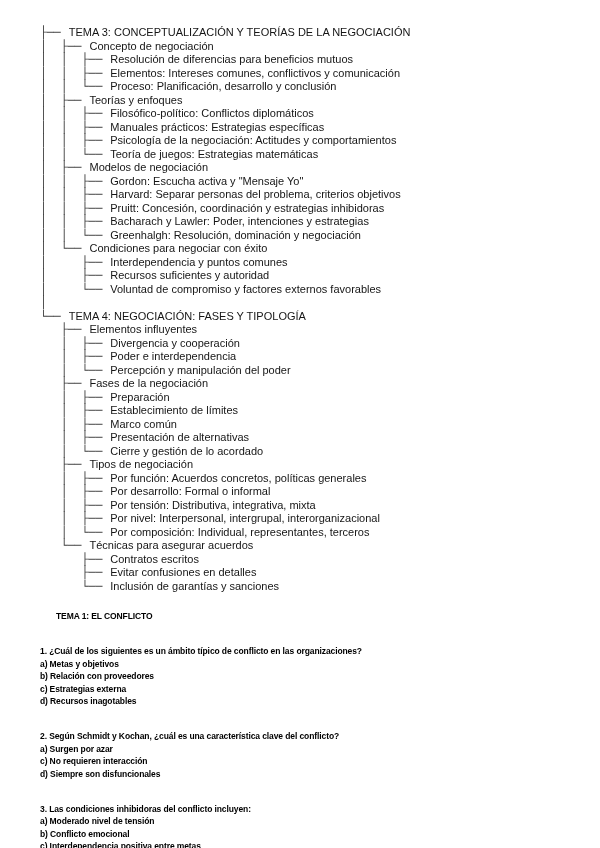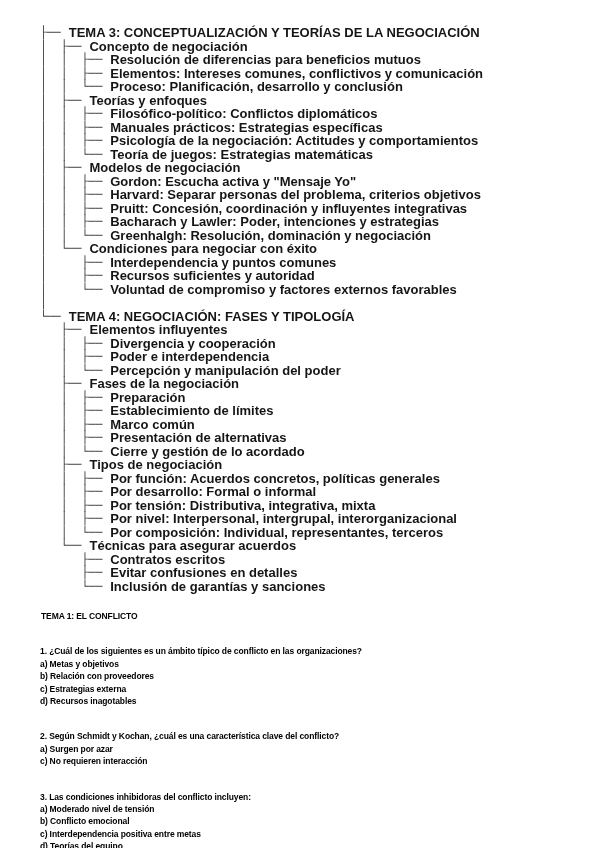--- a/index.html
+++ b/index.html
@@ -33,37 +33,36 @@
   }
   .tree-prefix {
     flex: none;
     font-family: "DejaVu Sans Mono", monospace;
     font-size: 11.5px;
     line-height: 13.5px;
     white-space: pre;
     color: #3d3d3d;
   }
   .tree-label {
-    font-size: 13px;
+    font-size: 11px;
     line-height: 13.5px;
     color: #151515;
     padding-left: 1px;
-    font-weight: bold;
   }
   
   .quiz {
     margin-top: 17px;
     font-size: 8.5px;
     font-weight: bold;
     line-height: 12.4px;
     color: #000;
     letter-spacing: -0.1px;
   }
   .quiz-title {
-    margin: 1px;
+    margin: 16px;
   }
   .quiz-question {
     margin-top: 23px;
   }
   .question-text, .answer-option {
     white-space: nowrap;
   }
 </style>
 </head>
 <body>
@@ -118,21 +117,21 @@
       <div class="tree-row">
         <span class="tree-prefix">│  │  ├── </span>
         <span class="tree-label">Gordon: Escucha activa y "Mensaje Yo"</span>
       </div>
       <div class="tree-row">
         <span class="tree-prefix">│  │  ├── </span>
         <span class="tree-label">Harvard: Separar personas del problema, criterios objetivos</span>
       </div>
       <div class="tree-row">
         <span class="tree-prefix">│  │  ├── </span>
-        <span class="tree-label">Pruitt: Concesión, coordinación y influyentes integrativas</span>
+        <span class="tree-label">Pruitt: Concesión, coordinación y estrategias inhibidoras</span>
       </div>
       <div class="tree-row">
         <span class="tree-prefix">│  │  ├── </span>
         <span class="tree-label">Bacharach y Lawler: Poder, intenciones y estrategias</span>
       </div>
       <div class="tree-row">
         <span class="tree-prefix">│  │  └── </span>
         <span class="tree-label">Greenhalgh: Resolución, dominación y negociación</span>
       </div>
       <div class="tree-row">
@@ -247,20 +246,21 @@
           <div class="question-text">1. ¿Cuál de los siguientes es un ámbito típico de conflicto en las organizaciones?</div>
           <div class="answer-option">a) Metas y objetivos</div>
           <div class="answer-option">b) Relación con proveedores</div>
           <div class="answer-option">c) Estrategias externa</div>
           <div class="answer-option">d) Recursos inagotables</div>
         </div>
         <div class="quiz-question">
           <div class="question-text">2. Según Schmidt y Kochan, ¿cuál es una característica clave del conflicto?</div>
           <div class="answer-option">a) Surgen por azar</div>
           <div class="answer-option">c) No requieren interacción</div>
+          <div class="answer-option">d) Siempre son disfuncionales</div>
         </div>
         <div class="quiz-question">
           <div class="question-text">3. Las condiciones inhibidoras del conflicto incluyen:</div>
           <div class="answer-option">a) Moderado nivel de tensión</div>
           <div class="answer-option">b) Conflicto emocional</div>
           <div class="answer-option">c) Interdependencia positiva entre metas</div>
           <div class="answer-option">d) Teorías del equipo</div>
         </div>
       </div>
   </div>

